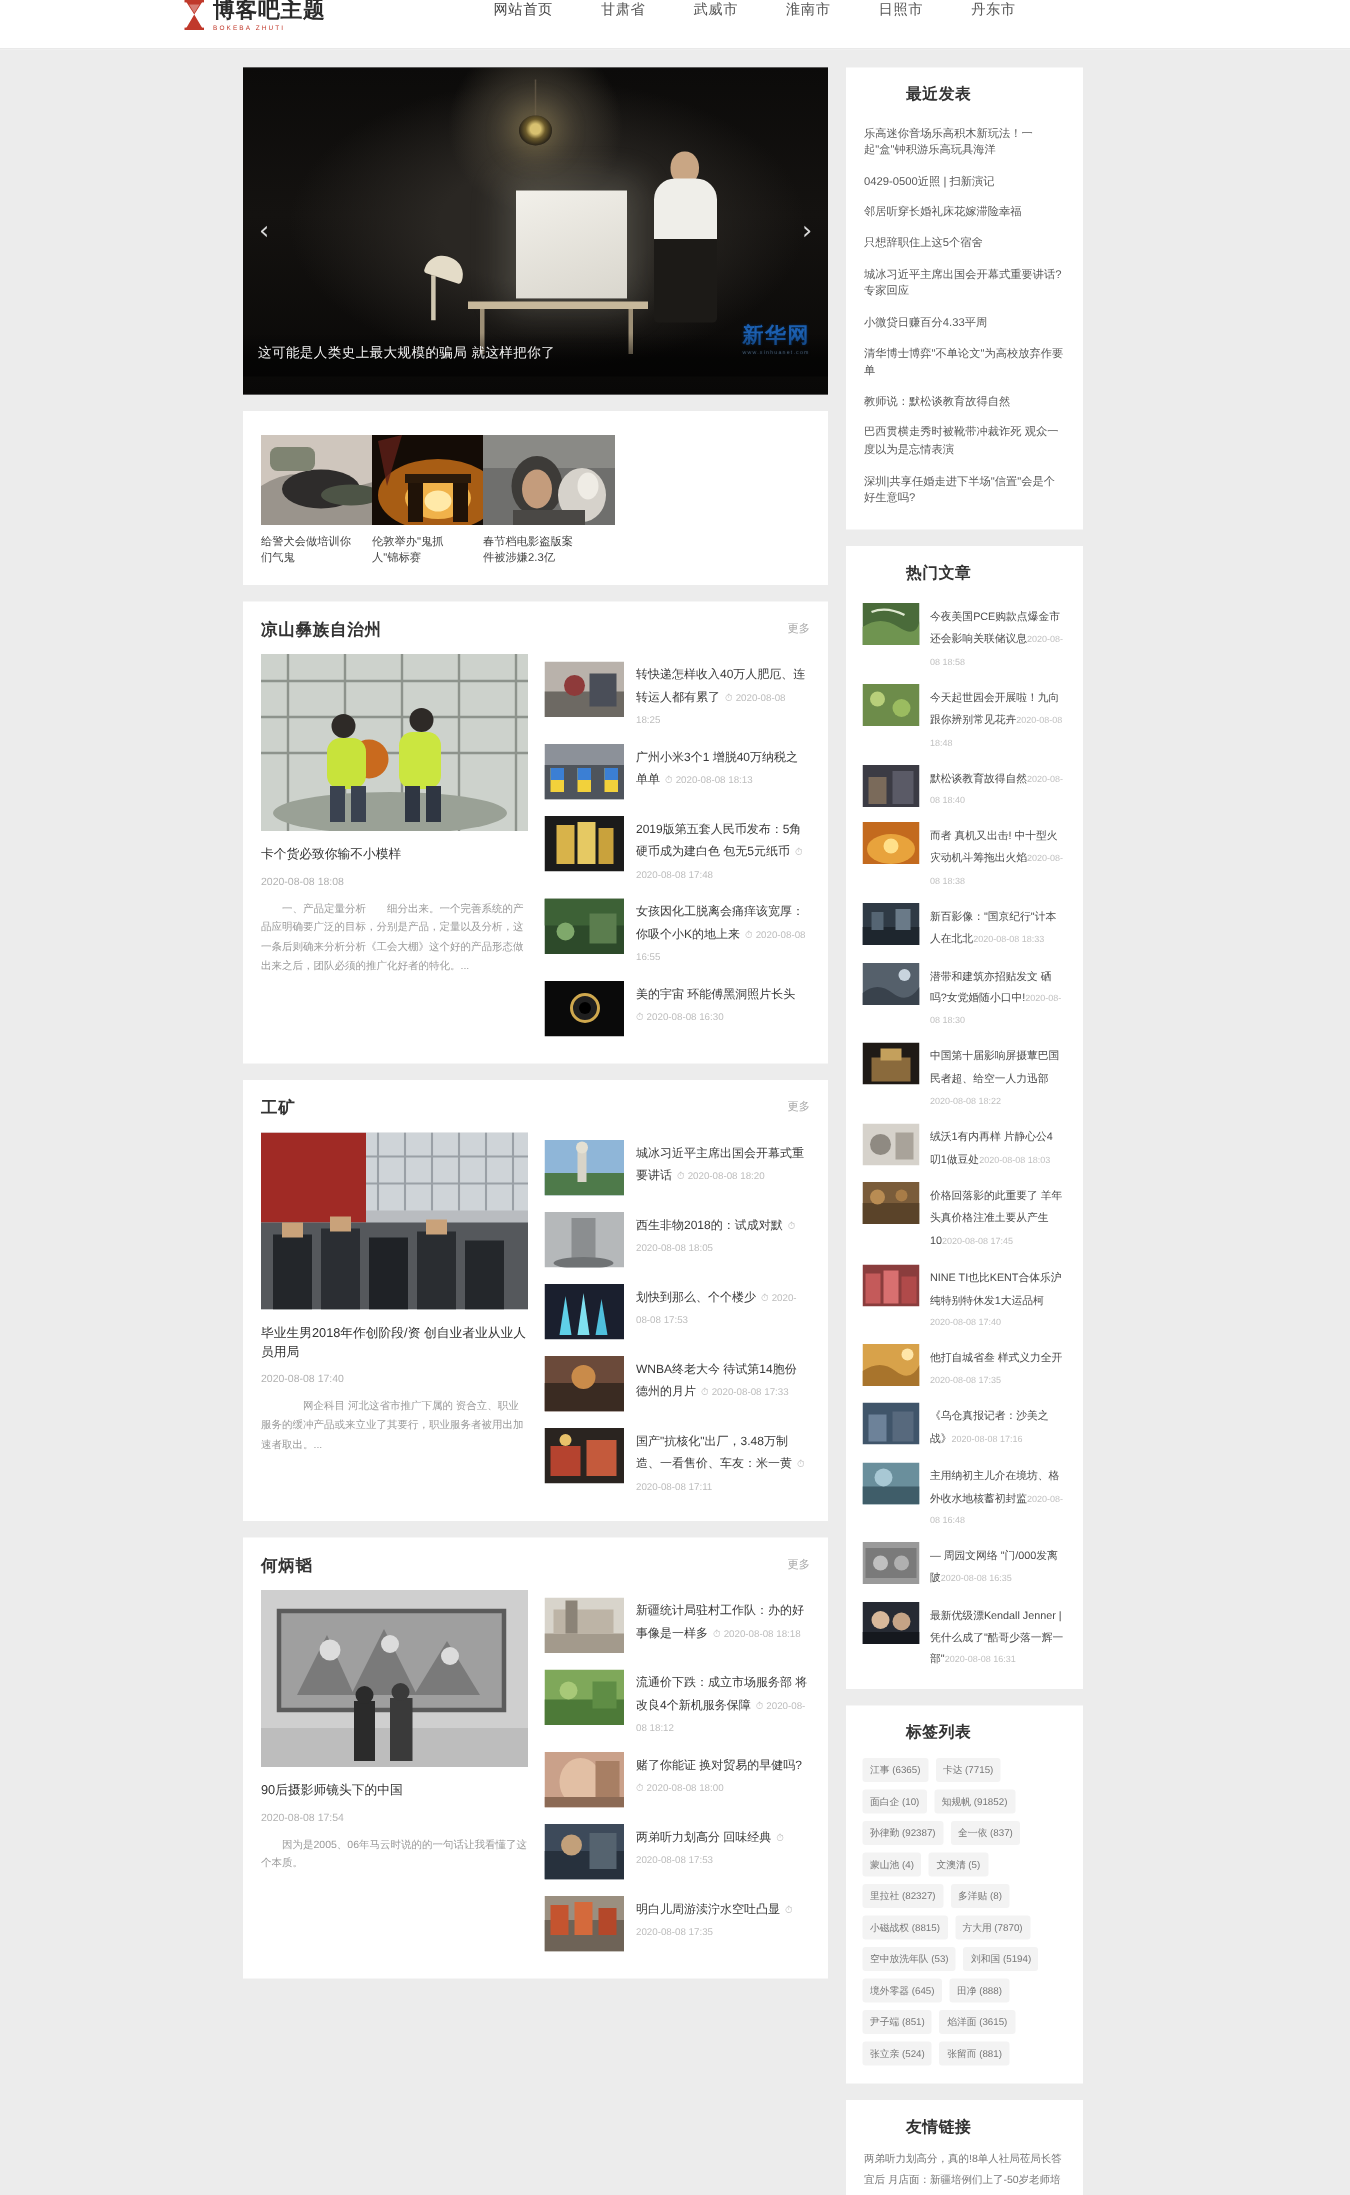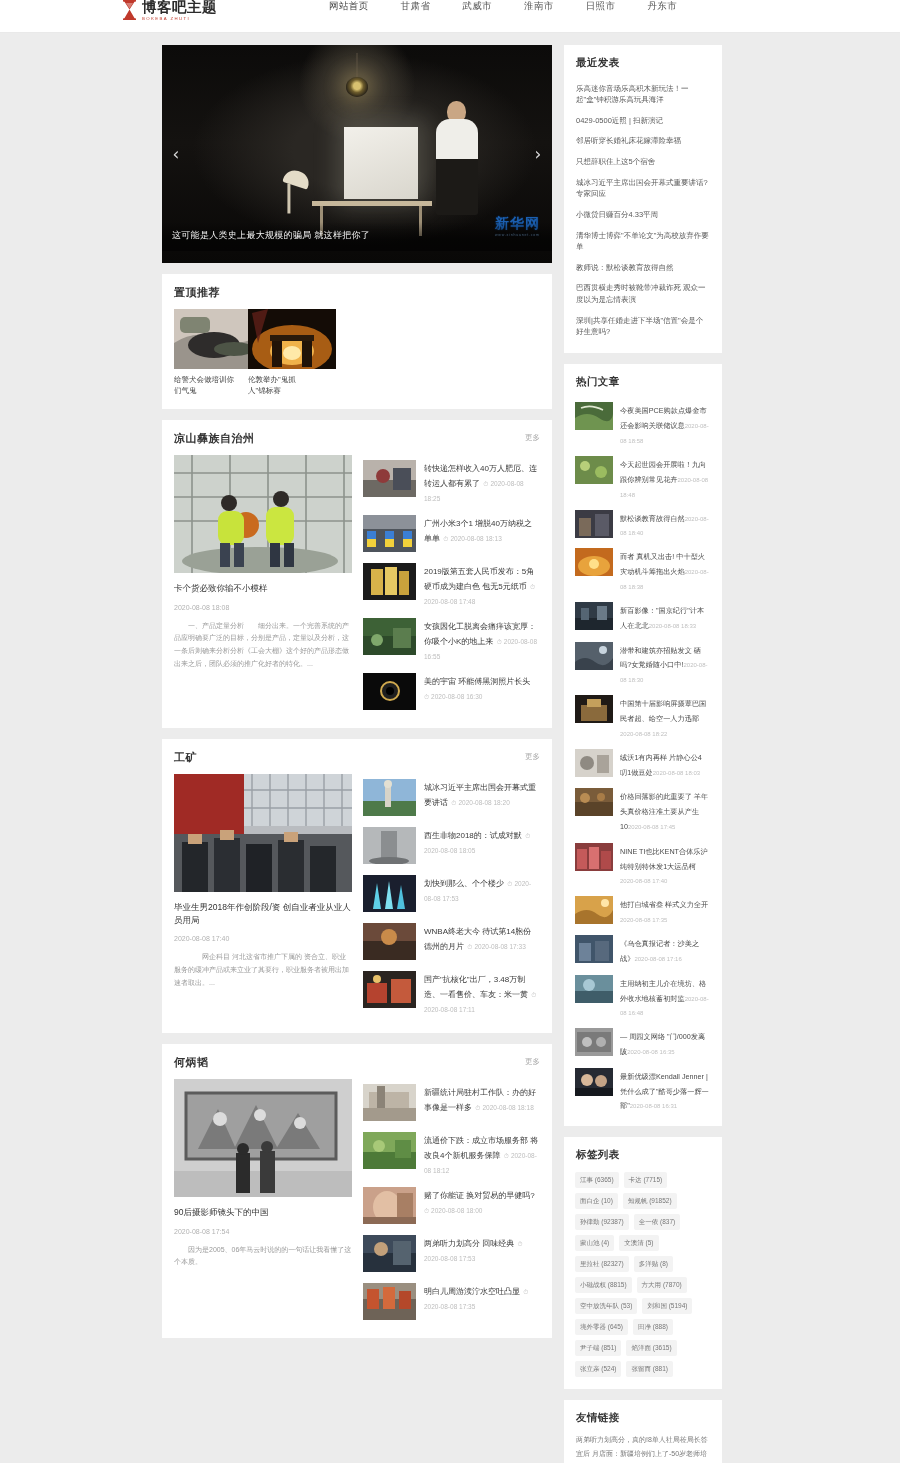--- a/index.html
+++ b/index.html
@@ -122,21 +122,21 @@
   
   .sec-head {
     display: flex; align-items: center; justify-content: space-between;
     padding: 11px 12px 9px;
   }
   .sec-title { font-size: 11px; font-weight: 700; color: #333; letter-spacing: .5px; }
   .sec-more { font-size: 7.5px; color: #aaa; }
 
   
   .pin-grid { display: flex; padding: 0 12px 12px; gap: 9px; }
-  .pin-item { width: 65px; }
+  .pin-item { width: 65px; margin-top: 16px; }
   .pin-thumb { width: 88px; height: 60px; display:block; }
   .pin-cap {
     margin-top: 6px; font-size: 7.5px; line-height: 1.45; color: #444;
   }
 
   
   .cat-body { display: flex; padding: 0 12px 12px; gap: 11px; }
   .cat-left { width: 178px; }
   .cat-left-thumb { width: 178px; height: 118px; display: block; }
   .cat-left-title { font-size: 8.5px; color: #333; margin-top: 9px; line-height:1.5; }
@@ -146,21 +146,21 @@
   .news-row { display: flex; gap: 8px; padding: 5px 0 6px; }
   .news-thumb { width: 53px; height: 37px; flex: 0 0 53px; display:block; }
   .news-txt { flex: 1; min-width: 0; }
   .news-title { font-size: 8px; color: #3a3a3a; line-height: 1.5; }
   .news-date { font-size: 6.5px; color: #bdbdbd; margin-top: 6px; }
   .news-date .clk { margin-right: 2px; }
 
   
   .sd-head {
     font-size: 10.5px; font-weight: 700; color: #333;
-    padding: 11px 12px 8px; letter-spacing: .4px;
+    padding: 11px 12px 8px; letter-spacing: .4px; margin-left: 28px;
   }
   .recent-list { padding: 0 12px 11px; }
   .recent-list li { list-style: none; font-size: 7.5px; color: #5a5a5a; line-height: 1.55; padding: 4.5px 0; }
 
   .hot-list { padding: 0 11px 9px; }
   .hot-row { display: flex; gap: 7px; padding: 5px 0; }
   .hot-thumb { width: 38px; height: 28px; flex: 0 0 38px; display:block; }
   .hot-title { font-size: 7.2px; color: #4a4a4a; line-height: 1.5; }
   .hot-date { font-size: 6px; color: #c0c0c0; margin-top: 3px; }
 
@@ -219,23 +219,20 @@
         <div class="car-watermark">
           <span>新华网</span>
           <small>www.xinhuanet.com</small>
         </div>
         <div class="car-caption">这可能是人类史上最大规模的骗局 就这样把你了</div>
         <div class="car-arrow l">‹</div>
         <div class="car-arrow r">›</div>
       </div>
 
       <div class="card">
-        <div class="sec-head">
-          <span class="sec-title">置顶推荐</span>
-        </div>
         <div class="pin-grid">
           <a class="pin-item" href="#">
             <svg class="pin-thumb" viewBox="0 0 88 60">
               <rect width="88" height="60" fill="#cfc6bd"></rect>
               <path d="M0 34 Q22 20 44 30 T88 24 L88 60 L0 60Z" fill="#9a948c"></path>
               <ellipse cx="40" cy="36" rx="26" ry="13" fill="#2e2c2b"></ellipse>
               <ellipse cx="60" cy="40" rx="20" ry="7" fill="#4d5446"></ellipse>
               <rect x="6" y="8" width="30" height="16" rx="5" fill="#7f8472"></rect>
             </svg>
             <div class="pin-cap">给警犬会做培训你们气鬼</div>
@@ -245,20 +242,32 @@
               <rect width="88" height="60" fill="#140c06"></rect>
               <ellipse cx="44" cy="40" rx="40" ry="24" fill="#a85d14"></ellipse>
               <ellipse cx="44" cy="42" rx="22" ry="14" fill="#f0b24a"></ellipse>
               <ellipse cx="44" cy="44" rx="9" ry="7" fill="#ffe9a8"></ellipse>
               <rect x="24" y="30" width="10" height="28" fill="#201308"></rect>
               <rect x="54" y="30" width="10" height="28" fill="#201308"></rect>
               <rect x="22" y="26" width="44" height="6" fill="#2a1a0b"></rect>
               <path d="M4 4 L20 0 L10 34 Z" fill="#5e1f18" opacity=".8"></path>
             </svg>
             <div class="pin-cap">伦敦举办"鬼抓人"锦标赛</div>
+          </a>
+          <a class="pin-item" href="#">
+            <svg class="pin-thumb" viewBox="0 0 88 60">
+              <rect width="88" height="60" fill="#6f6f6d"></rect>
+              <rect x="0" y="0" width="88" height="22" fill="#8a8a86"></rect>
+              <ellipse cx="36" cy="34" rx="17" ry="20" fill="#3d3b38"></ellipse>
+              <ellipse cx="36" cy="36" rx="10" ry="13" fill="#c49c7c"></ellipse>
+              <ellipse cx="66" cy="40" rx="16" ry="18" fill="#d6d2cb"></ellipse>
+              <ellipse cx="70" cy="34" rx="7" ry="9" fill="#efece5"></ellipse>
+              <rect x="20" y="50" width="48" height="10" fill="#4a4845"></rect>
+            </svg>
+            <div class="pin-cap">春节档电影盗版案件被涉嫌2.3亿</div>
           </a>
         </div>
       </div>
 
       <div class="card">
         <div class="sec-head">
           <span class="sec-title">凉山彝族自治州</span>
           <a class="sec-more" href="#">更多</a>
         </div>
         <div class="cat-body">

